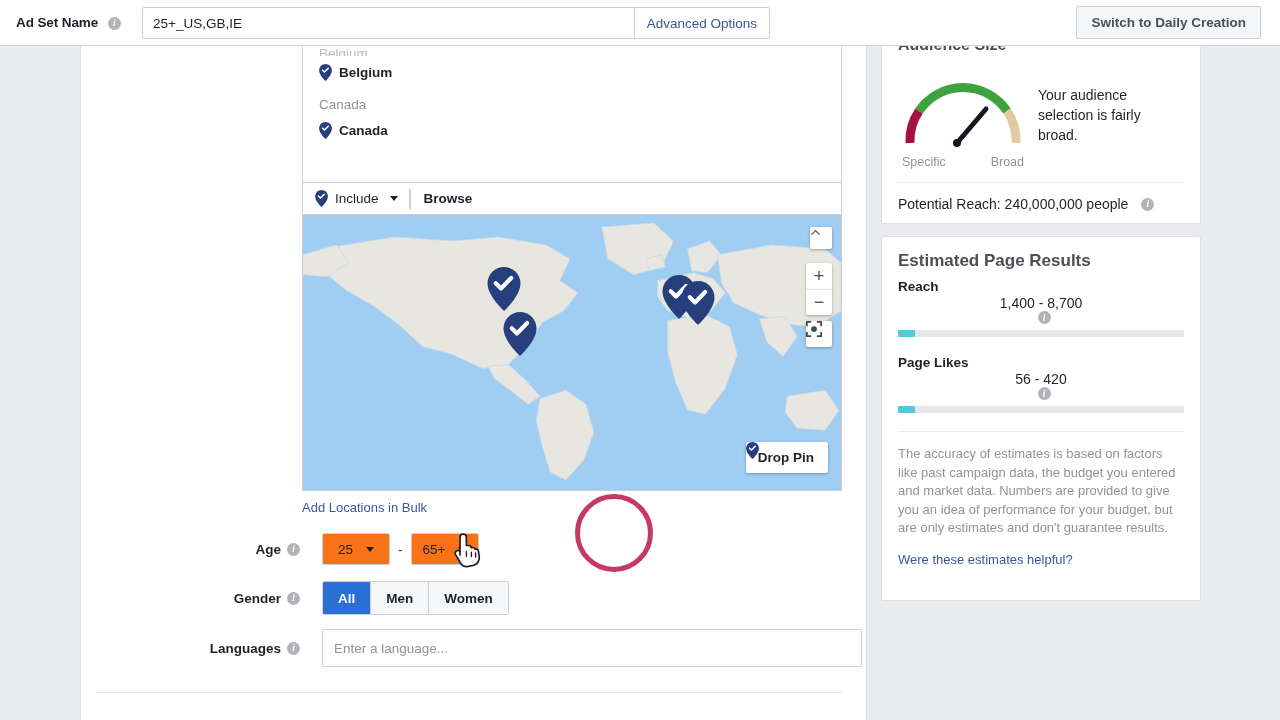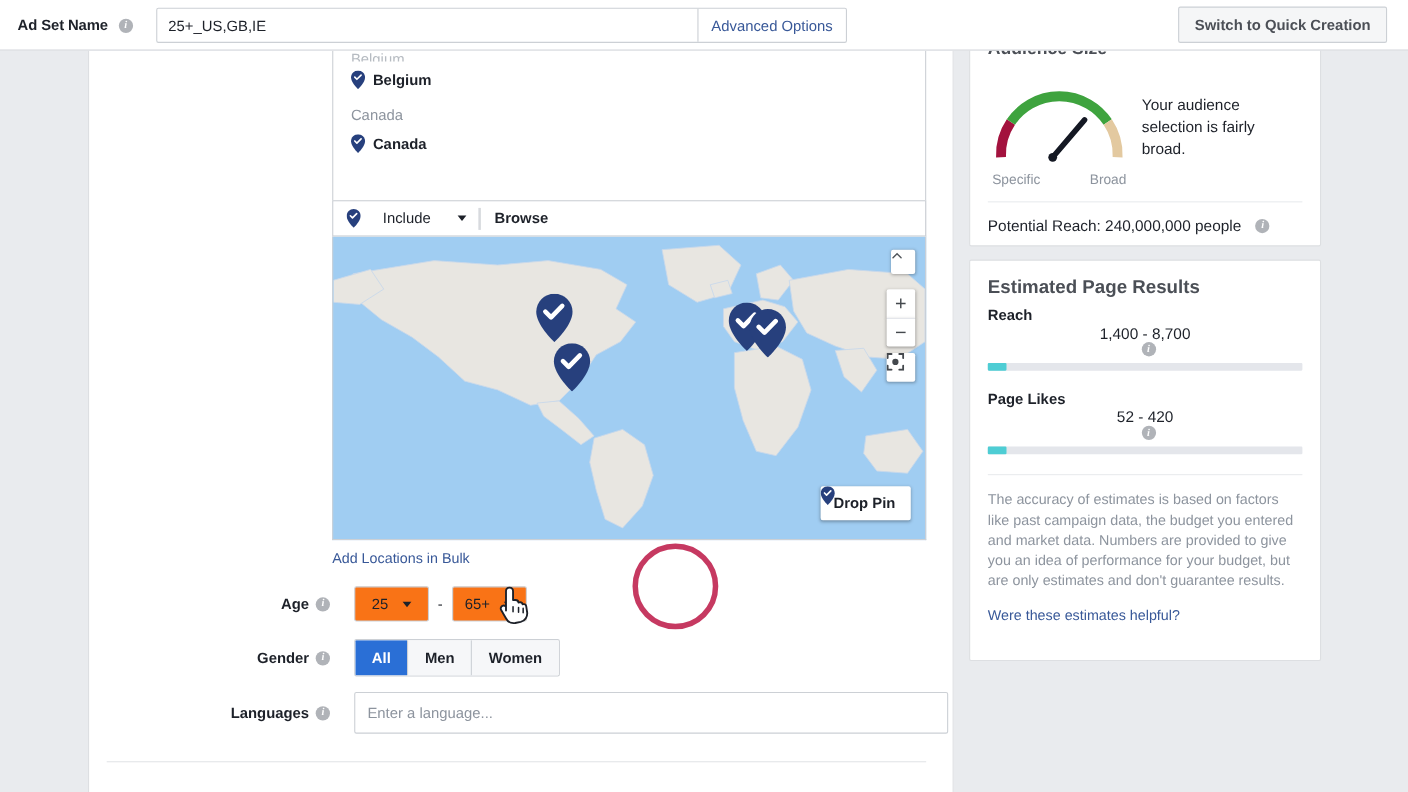--- a/index.html
+++ b/index.html
@@ -81,21 +81,21 @@
   .pin {
     width: 13px; height: 17px; flex: 0 0 auto; display: block;
   }
   .loc-footer {
     position: absolute; left: 302px; top: 182px;
     width: 540px; height: 33px;
     border: 1px solid #ccd0d5; background: #fff;
     display: flex; align-items: center; z-index: 5;
   }
   .include-ctl {
-    display: flex; align-items: center; gap: 20px;
+    display: flex; align-items: center; gap: 7px;
     padding: 0 11px 0 12px; height: 100%; cursor: pointer; justify-content: flex-end;
   }
   .include-ctl .lbl { font-size: 13.5px; color: #1d2129; }
   .caret {
     width: 0; height: 0; border-left: 4.5px solid transparent;
     border-right: 4.5px solid transparent; border-top: 5px solid #1d2129;
     margin-left: 4px;
   }
   .vsep { width: 1px; height: 20px; background: #ccd0d5; }
   .loc-input {
@@ -240,21 +240,21 @@
     <span class="topbar-label">
       <span>Ad Set Name</span>
       <span class="info-icon">i</span>
     </span>
 
     <div class="adset-field">
       <input class="adset-input" value="25+_US,GB,IE" style="">
       <div class="adv-opt">Advanced Options</div>
     </div>
 
-    <button class="switch-btn">Switch to Quick Creation</button>
+    <button class="switch-btn">Switch to Daily Creation</button>
   </div>
 
   <div class="content-card"></div>
 
   <div class="loc-box">
     <div class="loc-group clipped">Belgium</div>
     <div class="loc-item">
       <svg class="pin" viewBox="0 0 24 32">
         <path d="M12 0C5.4 0 0 5.4 0 12c0 9 12 20 12 20s12-11 12-20C24 5.4 18.6 0 12 0z" fill="#27407d"></path>
         <path d="M6.4 11.6l3.6 3.6 7.2-7.2" stroke="#fff" stroke-width="2.8" fill="none" stroke-linecap="round" stroke-linejoin="round"></path>
@@ -447,21 +447,21 @@
           <span class="info-icon">i</span>
         </div>
         <div class="bar-track">
           <div class="bar-fill" style="width:6%"></div>
         </div>
       </div>
 
       <div style="margin-top:18px;">
         <div class="metric-name">Page Likes</div>
         <div class="metric-val-row">
-          <span class="metric-val">52 - 420</span>
+          <span class="metric-val">56 - 420</span>
           <span class="info-icon">i</span>
         </div>
         <div class="bar-track">
           <div class="bar-fill" style="width:6%"></div>
         </div>
       </div>
 
       <div class="results-sep"></div>
       <div class="disclaimer">The accuracy of estimates is based on factors like past campaign data, the budget you entered and market data. Numbers are provided to give you an idea of performance for your budget, but are only estimates and don't guarantee results.</div>
       <span class="helpful-link">Were these estimates helpful?</span>

